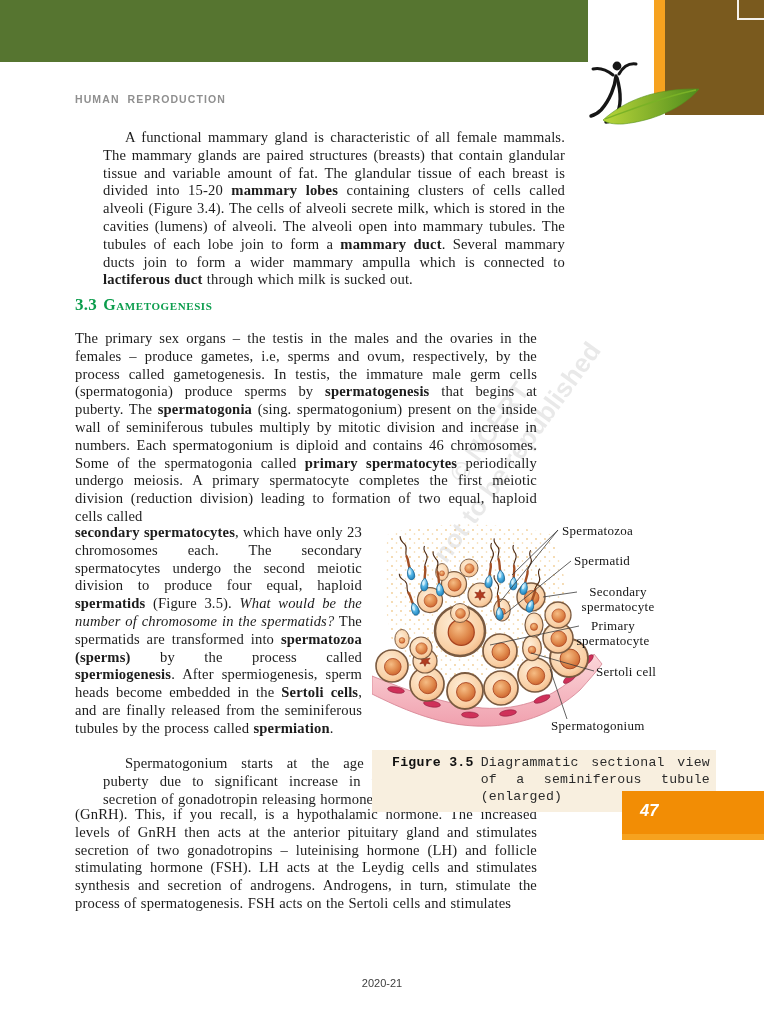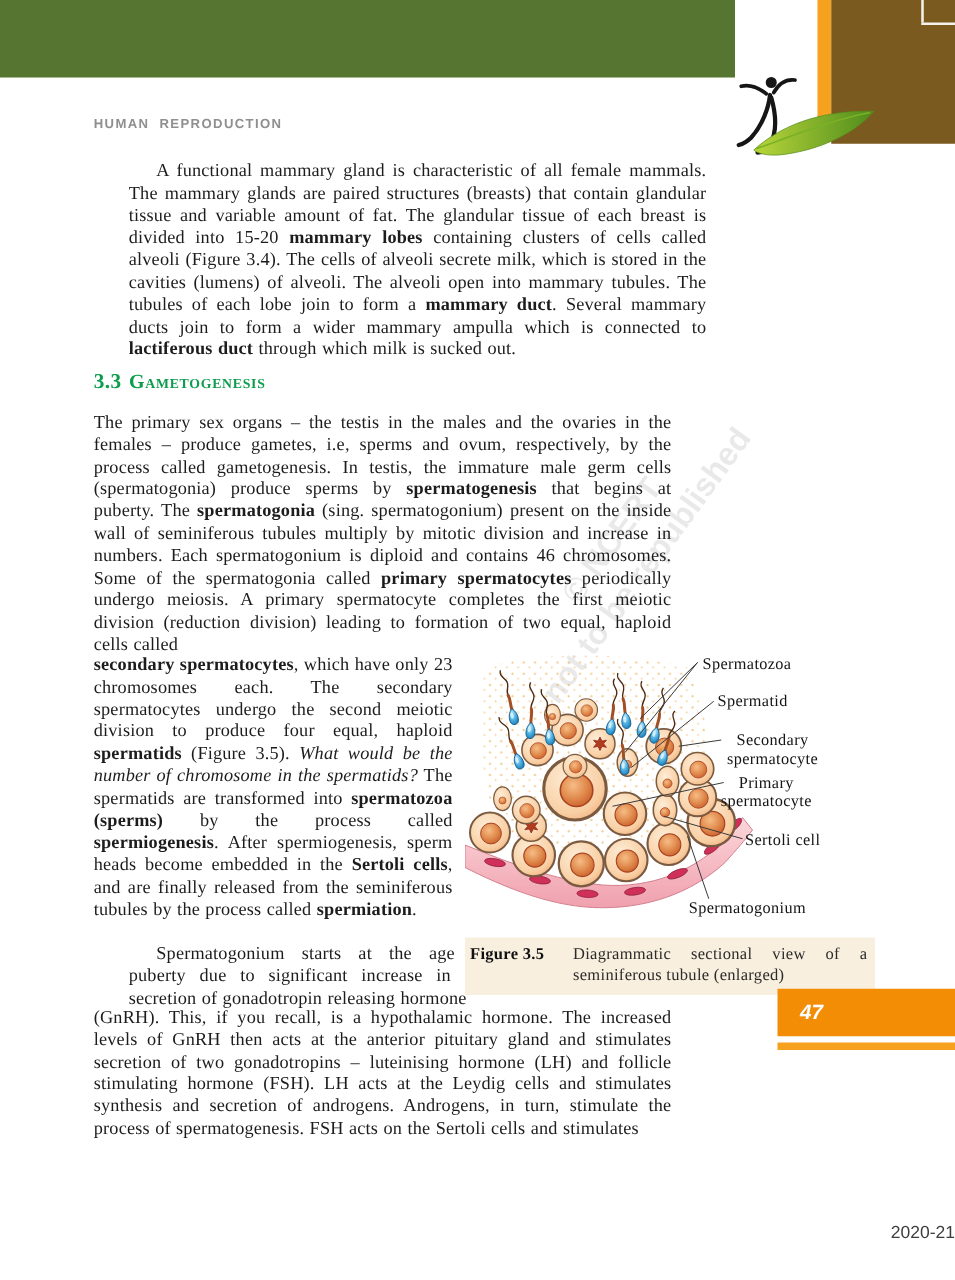--- a/index.html
+++ b/index.html
@@ -25,34 +25,34 @@
   .para b{font-weight:bold;}
   .para i{}
 
   .heading{position:absolute;left:75px;top:295px;color:var(--heading_green);font-weight:bold;font-family:Liberation Serif, serif;}
   .hnum{font-size:17px;letter-spacing:.3px;}
   .htitle{font-size:16px;font-variant:small-caps;letter-spacing:.6px;margin-left:6px;}
 
   
   .fig{position:absolute;left:372px;top:518px;width:330px;height:230px;}
   .caption{position:absolute;left:372px;top:750px;width:318px;background:var(--caption_bg);
-        display:flex;gap:23px;padding:5px 6px 7px 4px;font-size:13.2px;line-height:16.8px;
-        letter-spacing:.25px;color:#2b2b2b;}
+        display:flex;gap:7px;padding:5px 6px 7px 20px;font-size:13.2px;line-height:16.8px;
+        letter-spacing:.25px;color:#2b2b2b;font-family:Liberation Mono, monospace;}
   .cap-label{font-weight:bold;white-space:nowrap;color:#101010;}
   .cap-text{flex:1;text-align:justify;}
 
   
-  .pagenum-box{position:absolute;left:622px;top:791px;width:142px;height:38px;background:var(--pagenum_orange);}
+  .pagenum-box{position:absolute;left:622px;top:791px;width:142px;height:49px;background:var(--pagenum_orange);}
   .pagenum{position:absolute;left:18px;top:0;line-height:38px;color:#fff;
         font-family:"Liberation Sans",sans-serif;font-weight:bold;font-style:italic;font-size:16.5px;}
   .pagenum-strip{position:absolute;left:622px;top:834px;width:142px;height:6px;background:var(--stripe_orange);}
 
   
-  .footer{position:absolute;left:0;top:977px;width:764px;text-align:right;
-        font-family:"Liberation Sans",sans-serif;font-size:14px;color:#3d3d3d;}
+  .footer{position:absolute;left:0;top:977px;width:764px;text-align:center;
+        font-family:"Liberation Sans",sans-serif;font-size:11px;color:#3d3d3d;}
   .watermark{position:absolute;left:348px;top:408px;width:310px;transform:rotate(-54deg);
         color:rgba(110,110,110,.15);font-family:"Liberation Sans",sans-serif;font-weight:bold;
         font-size:26px;line-height:34px;text-align:center;pointer-events:none;}
 </style>
 </head>
 <body>
 
 <div class="page">
 
   <div class="banner"></div>

